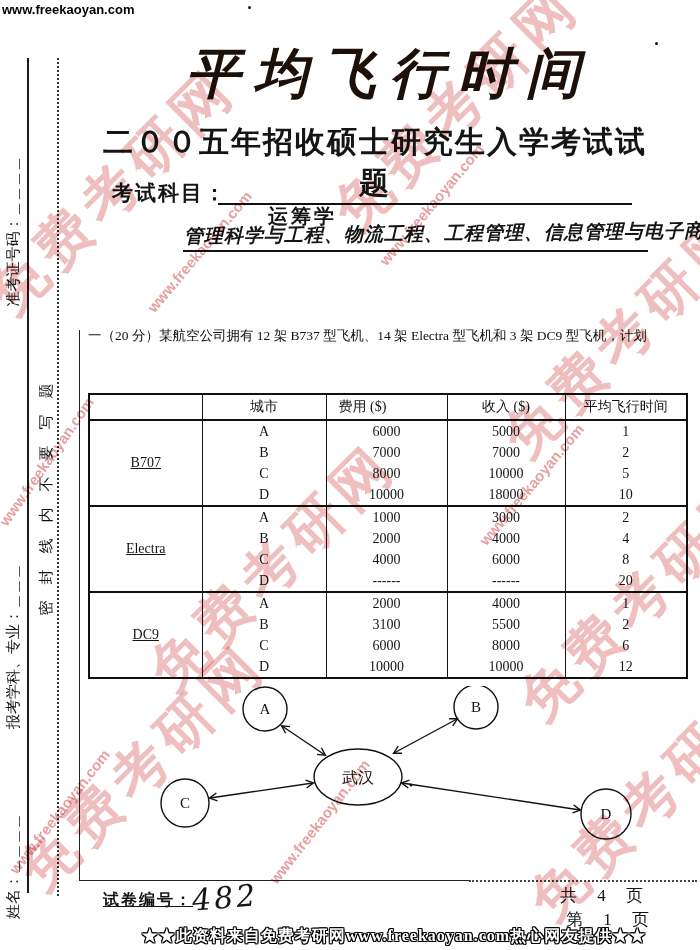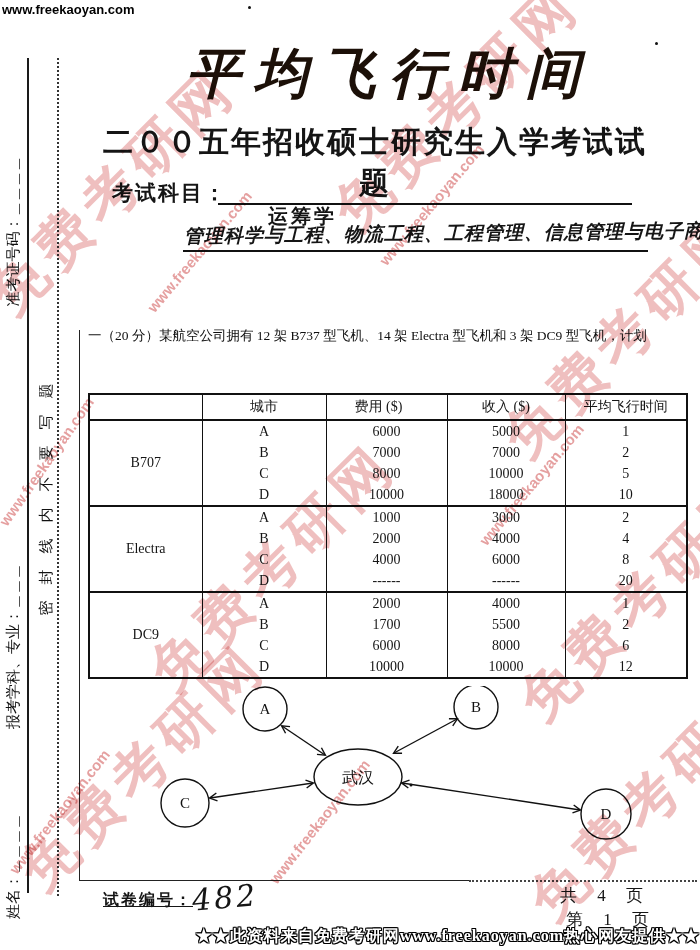--- a/index.html
+++ b/index.html
@@ -34,34 +34,34 @@
                font-style:italic;white-space:nowrap;transform:rotate(-0.6deg);letter-spacing:1px;}
   .note{position:absolute;left:120px;width:520px;text-align:center;font-size:15px;letter-spacing:1px;}
   
   .prob-line{position:absolute;left:88px;width:600px;font-size:13.5px;white-space:nowrap;color:#0e0e0e;}
   
   table.flights{position:absolute;left:88px;top:393px;width:598px;border-collapse:collapse;
                 border:2px solid #111;table-layout:fixed;}
   table.flights th,table.flights td{border-left:1.5px solid #111;font-size:14px;font-weight:normal;
                 text-align:center;padding:0;height:21px;overflow:hidden;}
   table.flights thead th{border-bottom:2px solid #111;height:24px;}
-  table.flights th.h-cost{text-align:left;padding-left:28px;}
+  table.flights th.h-cost{text-align:left;padding-left:12px;}
   table.flights tr.group-start td{border-top:2px solid #111;}
-  table.flights td.plane{font-family:"Liberation Serif",serif;}
+  table.flights td.plane{font-family:"Liberation Serif",serif;text-decoration:underline;}
   
   .diagram{position:absolute;left:85px;top:686px;}
   
   .hline-bottom-solid{position:absolute;left:79px;top:880px;width:390px;border-top:1.5px solid #222;}
   .hline-bottom-dotted{position:absolute;left:469px;top:880px;width:228px;border-top:2px dotted #444;}
   .paper-no-label{position:absolute;left:103px;top:890px;font-size:16px;font-weight:bold;letter-spacing:2px;text-decoration:underline;}
   .paper-no-value{position:absolute;left:192px;top:880px;font-size:30px;font-style:italic;
                   font-family:"DejaVu Serif",serif;transform:rotate(-5deg);letter-spacing:3px;}
   .pages-total{position:absolute;left:560px;top:884px;font-size:17px;letter-spacing:8px;}
   .pages-current{position:absolute;left:566px;top:908px;font-size:17px;letter-spacing:8px;}
-  .banner{position:absolute;left:88px;top:926px;width:612px;text-align:right;white-space:nowrap;
+  .banner{position:absolute;left:88px;top:926px;width:612px;text-align:center;white-space:nowrap;
           font-size:16px;font-weight:900;letter-spacing:1px;color:#fff;
           text-shadow:-1px -1px 0 #000,1px -1px 0 #000,-1px 1px 0 #000,1px 1px 0 #000,
                       -1px 0 0 #000,1px 0 0 #000,0 -1px 0 #000,0 1px 0 #000;}
   .speck{position:absolute;width:3px;height:3px;background:#111;border-radius:50%;}
 </style>
 </head>
 <body>
 
 <div class="page">
 
@@ -175,21 +175,21 @@
         </tr>
         <tr class="group-start">
           <td rowspan="4" class="plane">DC9</td>
           <td>A</td>
           <td>2000</td>
           <td>4000</td>
           <td>1</td>
         </tr>
         <tr>
           <td>B</td>
-          <td>1700</td>
+          <td>3100</td>
           <td>5500</td>
           <td>2</td>
         </tr>
         <tr>
           <td>C</td>
           <td>6000</td>
           <td>8000</td>
           <td>6</td>
         </tr>
         <tr>

